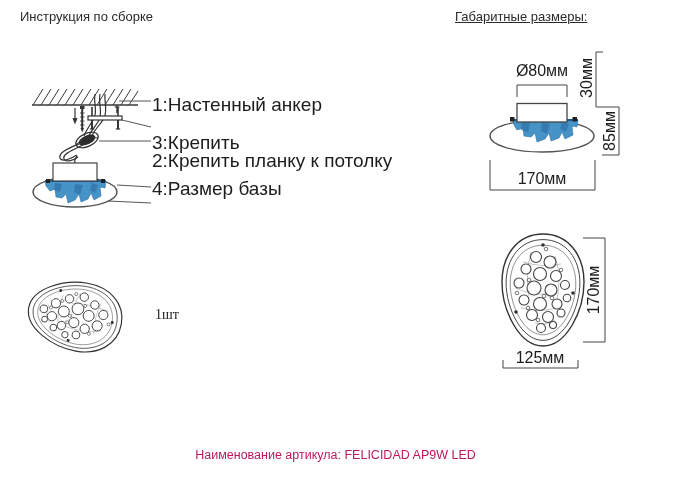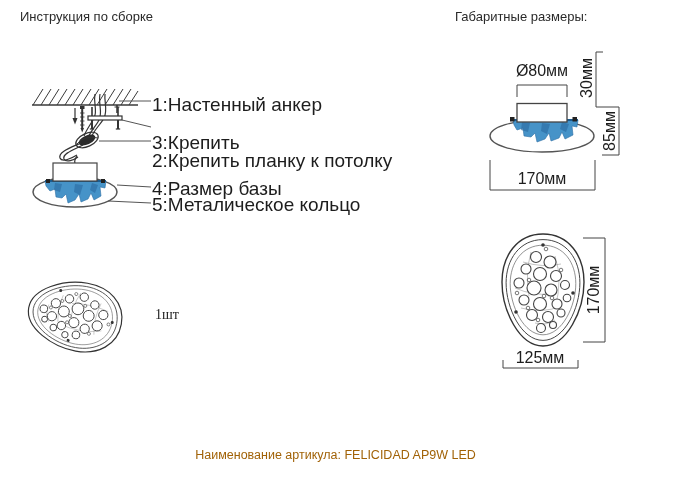--- a/index.html
+++ b/index.html
@@ -4,21 +4,21 @@
 <style>
   html,body{margin:0;padding:0;background:#ffffff;}
   #sheet{
     position:relative;width:700px;height:482px;background:#ffffff;overflow:hidden;
     font-family:"Liberation Sans", sans-serif;color:#1d1d1d;
   }
   .abs{position:absolute;}
   .hdr{font-size:13px;color:#2a2a2a;white-space:nowrap;}
   .part-label{font-size:19px;color:#1d1d1d;white-space:nowrap;line-height:1;}
   .qty{font-size:14px;color:#1d1d1d;white-space:nowrap;font-family:Liberation Serif, serif;}
-  .footer{left:0;top:448px;width:671px;text-align:center;font-size:12.5px;color:#a16207;}
+  .footer{left:0;top:448px;width:671px;text-align:center;font-size:12.5px;color:#be185d;}
   svg{display:block;}
   svg text{font-family:"Liberation Sans", sans-serif;fill:#1d1d1d;}
 </style>
 </head>
 <body>
 
 <div id="sheet">
 
   <svg width="0" height="0" style="position:absolute" aria-hidden="true">
     <defs>
@@ -68,21 +68,21 @@
           <circle cx="1" cy="6" r="1.8"></circle>
             <circle cx="-15" cy="18" r="1.8"></circle>
           <circle cx="9" cy="8" r="1.8"></circle>
             <circle cx="-5" cy="30" r="1.8"></circle>
         </g>
       </g>
     </defs>
   </svg>
 
   <div class="abs hdr" style="left:20px;top:9px;">Инструкция по сборке</div>
-  <div class="abs hdr" style="left:455px;top:9px;">Габаритные размеры:</div>
+  <div class="abs hdr" style="left:455px;top:9px;text-decoration:underline;">Габаритные размеры:</div>
 
   <svg class="abs" style="left:20px;top:80px;" width="140" height="140" viewBox="0 0 140 140">
 
     <g stroke="#3a3a3a" stroke-width="1">
       <line x1="12" y1="25" x2="118" y2="25" stroke-width="1.5"></line>
       <line x1="13" y1="25" x2="23" y2="9"></line>
         <line x1="21" y1="25" x2="31" y2="9"></line>
       <line x1="29" y1="25" x2="39" y2="9"></line>
         <line x1="37" y1="25" x2="47" y2="9"></line>
       <line x1="45" y1="25" x2="55" y2="9"></line>
@@ -163,21 +163,20 @@
       <line x1="79" y1="61" x2="131" y2="61"></line>
       <line x1="97" y1="105" x2="131" y2="107"></line>
       <line x1="88" y1="121" x2="131" y2="123"></line>
     </g>
   </svg>
 
   <div class="abs part-label" style="left:152px;top:95px;">1:Настенный анкер</div>
   <div class="abs part-label" style="left:152px;top:118px;margin-top:33px;">2:Крепить планку к потолку</div>
   <div class="abs part-label" style="left:152px;top:133px;">3:Крепить</div>
   <div class="abs part-label" style="left:152px;top:179px;">4:Размер базы</div>
-  <div class="abs part-label" style="left:152px;top:195px;">5:Металическое кольцо</div>
 
   <svg class="abs" style="left:480px;top:50px;" width="175" height="150" viewBox="0 0 175 150">
     <ellipse cx="62" cy="86" rx="52" ry="16" fill="none" stroke="#555" stroke-width="1.4"></ellipse>
     <g>
       <path d="M33,70 L98,70 L97,77 L92,76 L93,85 L85,89 L82,82 L79,88 L71,91 L69,83 L65,89 L57,92 L55,83 L51,87 L44,86 L43,78 L37,80 L34,75 Z" fill="#4693c8" stroke="#2d6fa5" stroke-width="0.6"></path>
       <path d="M42,72 L50,73 L48,82 L41,80 Z" fill="#2d6fa5" opacity="0.7"></path>
       <path d="M62,73 L70,74 L67,84 L61,81 Z" fill="#2d6fa5" opacity="0.7"></path>
       <path d="M82,72 L89,74 L86,82 L80,79 Z" fill="#2d6fa5" opacity="0.7"></path>
       <line x1="33" y1="70" x2="98" y2="70" stroke="#1d5c8f" stroke-width="2"></line>
     </g>

